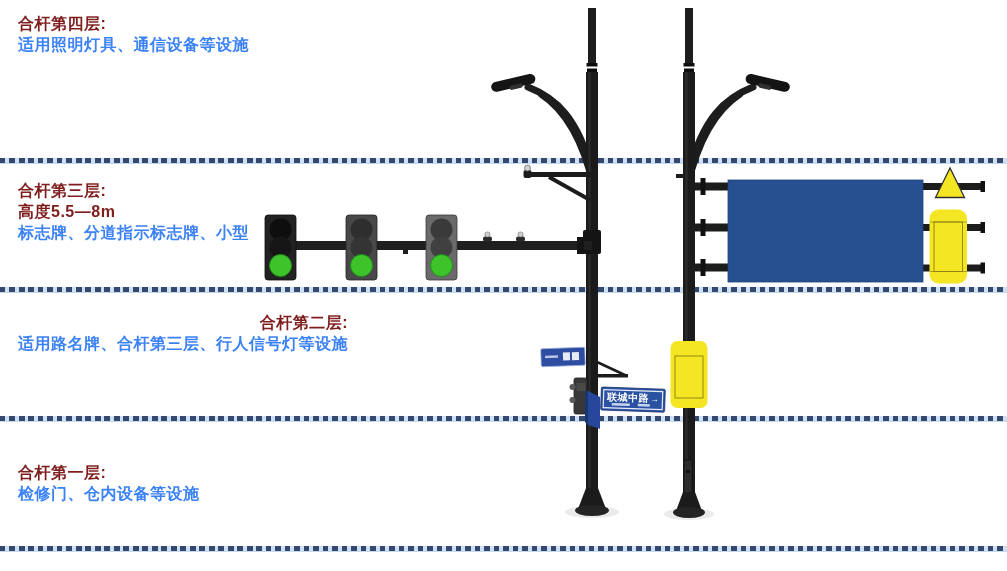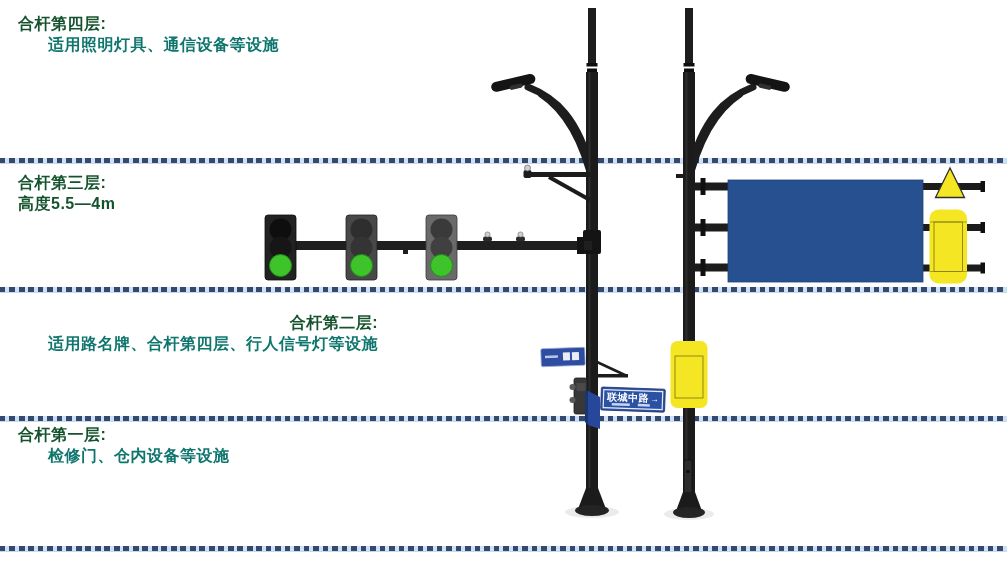--- a/index.html
+++ b/index.html
@@ -14,48 +14,49 @@
   }
   .divider.d1{top:158px;}
   .divider.d2{top:287px;}
   .divider.d3{top:416px;}
   .divider.d4{top:546px;}
   .layer-label{
     position:absolute;left:18px;font-weight:bold;font-size:16px;line-height:21px;
     white-space:nowrap;letter-spacing:0.5px;z-index:3;
   }
   .lb4{top:13px;}
-  .lb3{top:172px;}
+  .lb3{top:180px;}
   .lb2{top:312px;text-align:right;}
-  .lb1{top:424px;}
-  .t-dark{color:#14532d;}
-  .t-blue{color:#0f766e;margin-left:30px;}
+  .lb1{top:462px;}
+  .t-dark{color:#7f1d1d;}
+  .t-blue{color:#3b82f6;}
   #art{position:absolute;left:0;top:0;z-index:2;}
 </style>
 </head>
 <body>
 
 <div class="divider d1"></div>
 <div class="divider d2"></div>
 <div class="divider d3"></div>
 <div class="divider d4"></div>
 
 <div class="layer-label lb4">
   <div class="t-dark">合杆第四层:</div>
   <div class="t-blue">适用照明灯具、通信设备等设施</div>
 </div>
 
 <div class="layer-label lb3">
   <div class="t-dark">合杆第三层:</div>
-  <div class="t-dark">高度5.5—4m</div>
+  <div class="t-dark">高度5.5—8m</div>
+  <div class="t-blue">标志牌、分道指示标志牌、小型</div>
 </div>
 
 <div class="layer-label lb2">
   <div class="t-dark">合杆第二层:</div>
-  <div class="t-blue">适用路名牌、合杆第四层、行人信号灯等设施</div>
+  <div class="t-blue">适用路名牌、合杆第三层、行人信号灯等设施</div>
 </div>
 
 <div class="layer-label lb1">
   <div class="t-dark">合杆第一层:</div>
   <div class="t-blue">检修门、仓内设备等设施</div>
 </div>
 
 <svg id="art" width="1007" height="571" viewBox="0 0 1007 571">
 
   <g>

